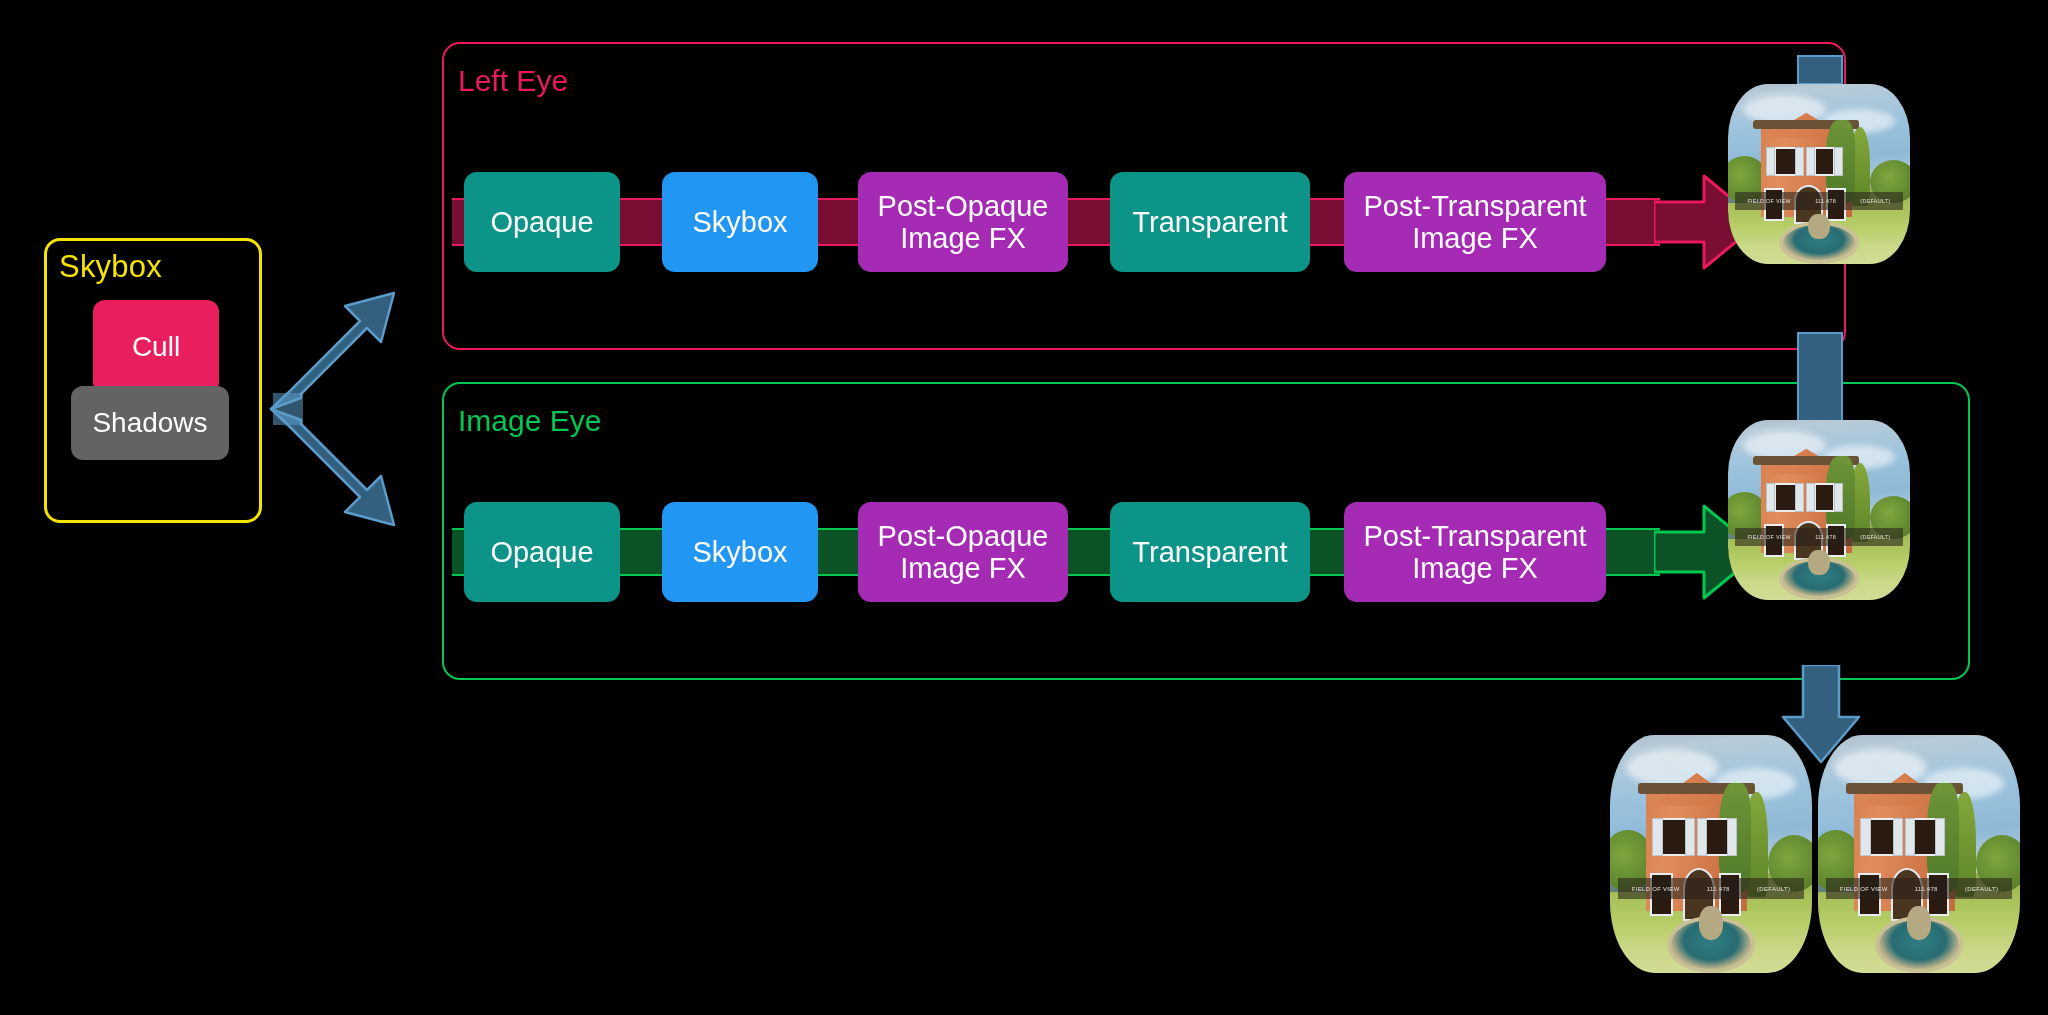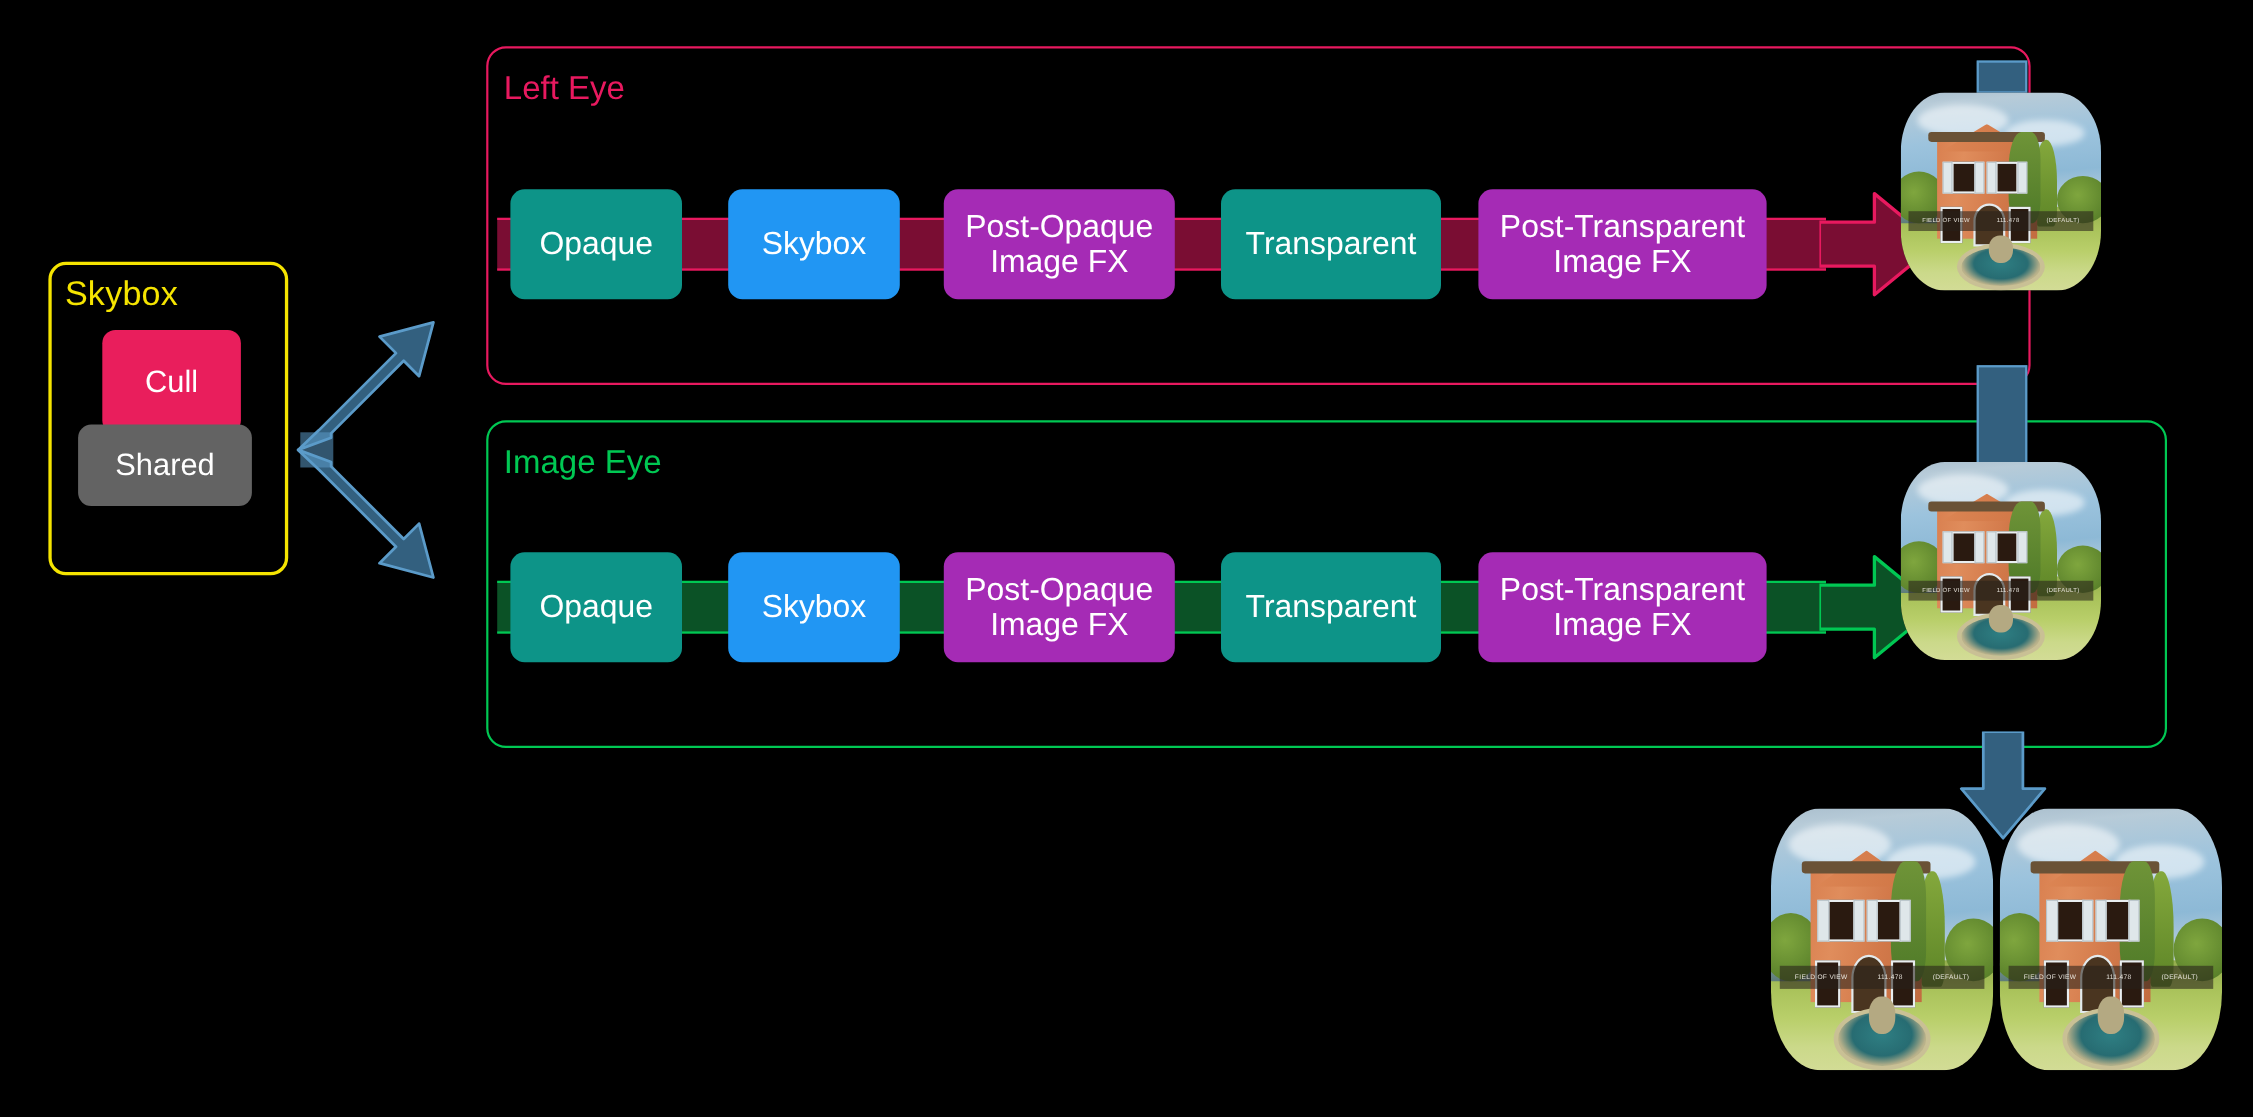--- a/index.html
+++ b/index.html
@@ -153,21 +153,21 @@
 <body>
 
 <div id="stage">
 
   <div class="shared-group">
     <div class="shared-label">Skybox</div>
     <div class="stage-box cull-box">
       <span>Cull</span>
     </div>
     <div class="stage-box shadows-box">
-      <span>Shared</span>
+      <span>Shadows</span>
     </div>
   </div>
 
   <div class="split-arrow">
     <svg width="140" height="245" viewBox="0 0 140 245">
       <g fill="#33607F" stroke="#5B9BC9" stroke-width="2.5" stroke-linejoin="round">
 
         <path d="M3,124 L22,106 L22,106 L92,36 L77,21 L126,8 L113,57 L99,43 L33,109 L33,113 Z"></path>
 
         <path d="M3,124 L22,142 L92,212 L77,227 L126,240 L113,191 L99,205 L33,139 L33,135 Z"></path>

